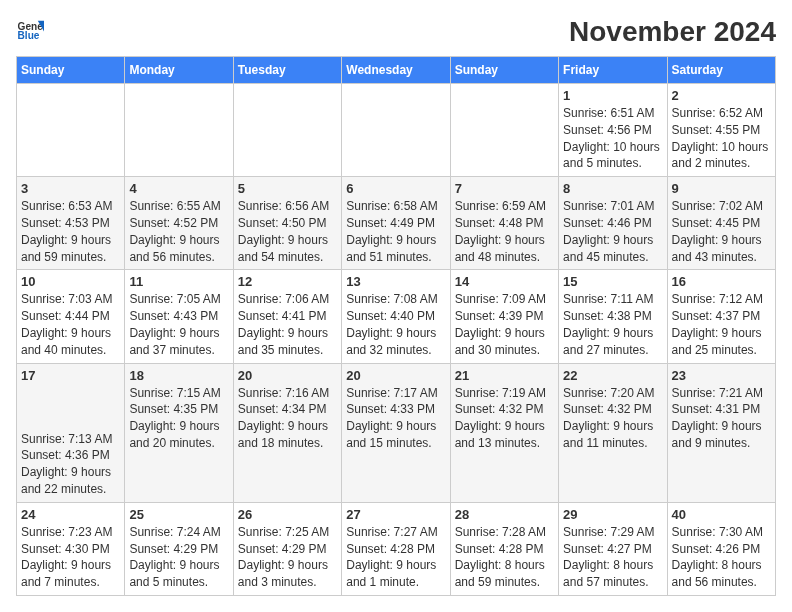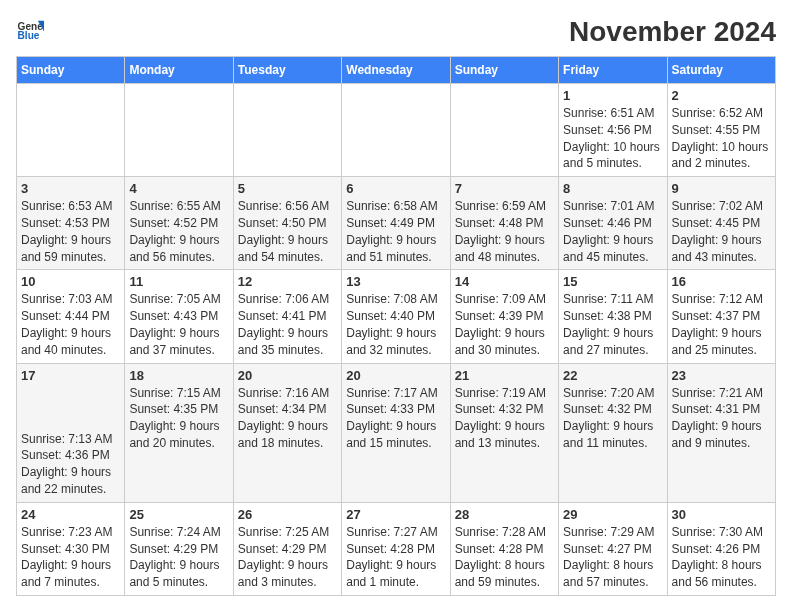--- a/index.html
+++ b/index.html
@@ -317,21 +317,21 @@
 and 59 minutes.</div>
         </td>
         <td>
           <span class="day-number">29</span>
           <div class="day-info" style="white-space: pre-line;">Sunrise: 7:29 AM
 Sunset: 4:27 PM
 Daylight: 8 hours
 and 57 minutes.</div>
         </td>
         <td>
-          <span class="day-number">30</span>
+          <span class="day-number">40</span>
           <div class="day-info" style="white-space: pre-line;">Sunrise: 7:30 AM
 Sunset: 4:26 PM
 Daylight: 8 hours
 and 56 minutes.</div>
         </td>
       </tr>
     </tbody>
 </table>
 
 </body></html>

